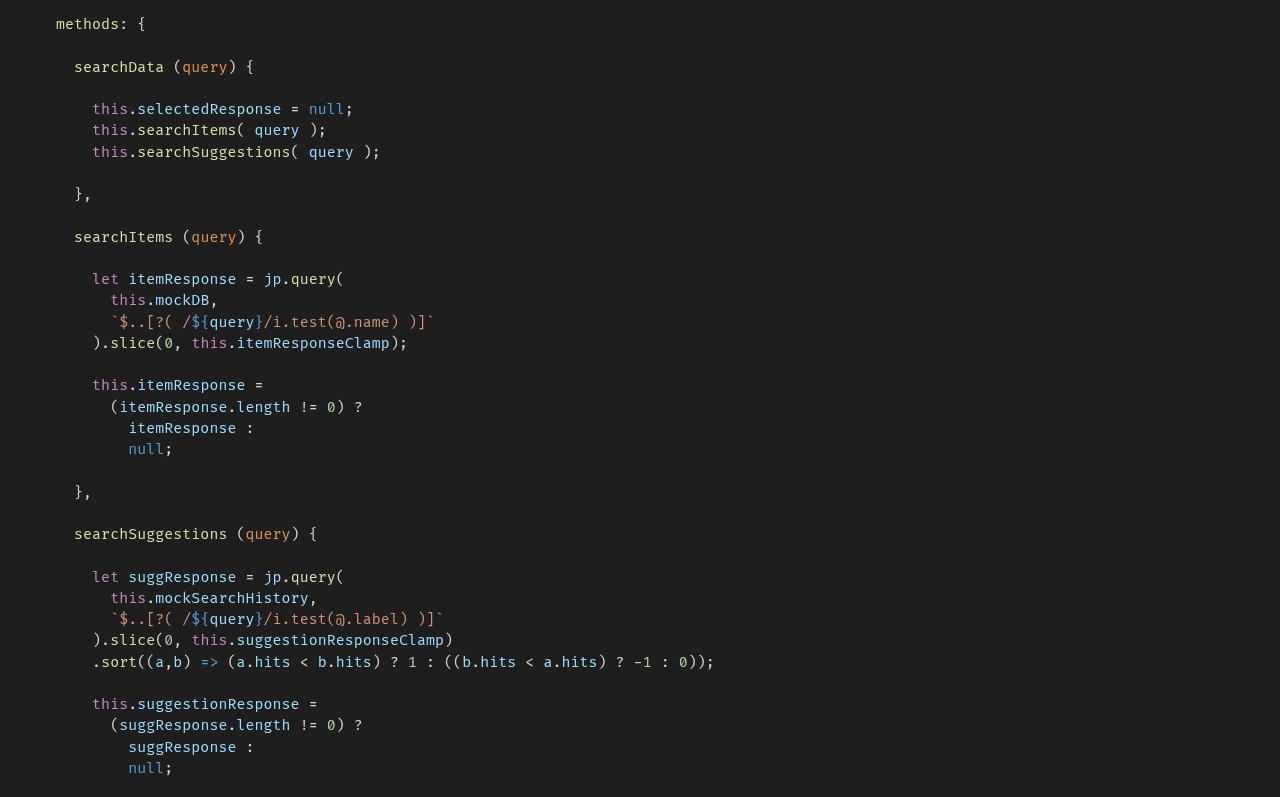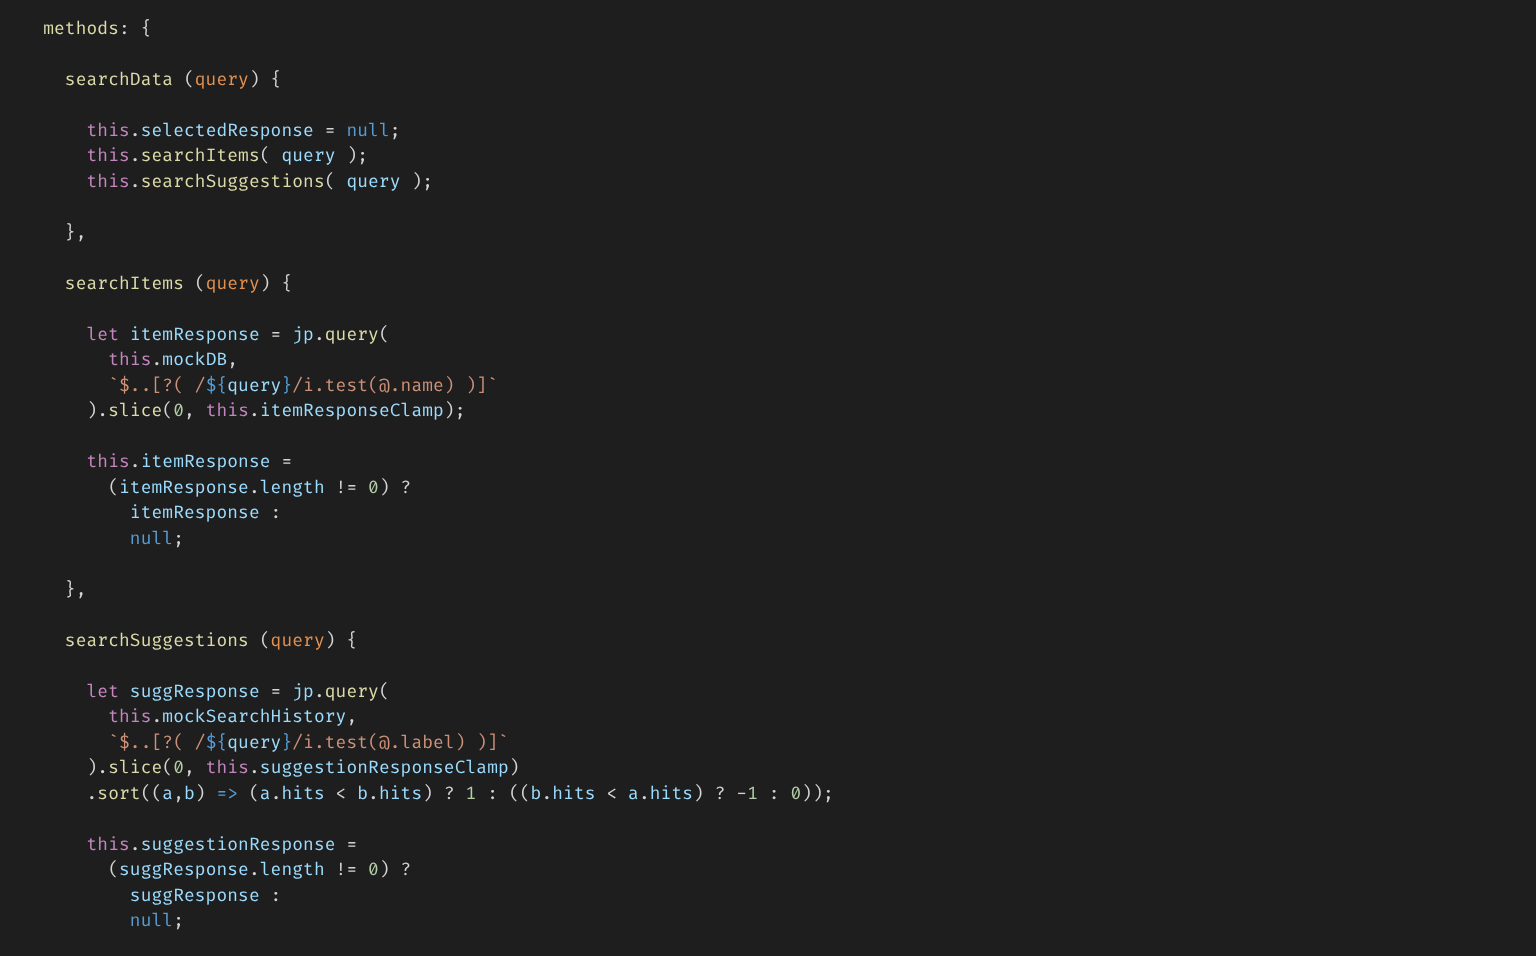--- a/index.html
+++ b/index.html
@@ -5,21 +5,21 @@
   html, body {
     margin: 0;
     padding: 0;
     background: #1e1e1e;
     width: 1280px;
     height: 797px;
     overflow: hidden;
   }
   pre.code {
     margin: 0;
-    padding: 14px 0 0 36px;
+    padding: 14px 0 0 56px;
     font-family: "Fira Code", "Source Code Pro", "Menlo", "Consolas", monospace;
     font-size: 14.5px;
     line-height: 21.25px;
     white-space: pre;
     color: #d4d4d4;
     font-feature-settings: "liga" 0;
     letter-spacing: 0.1px;
   }
   .tok-def     { color: #dcdcaa; }   
   .tok-ident   { color: #9cdcfe; }   

